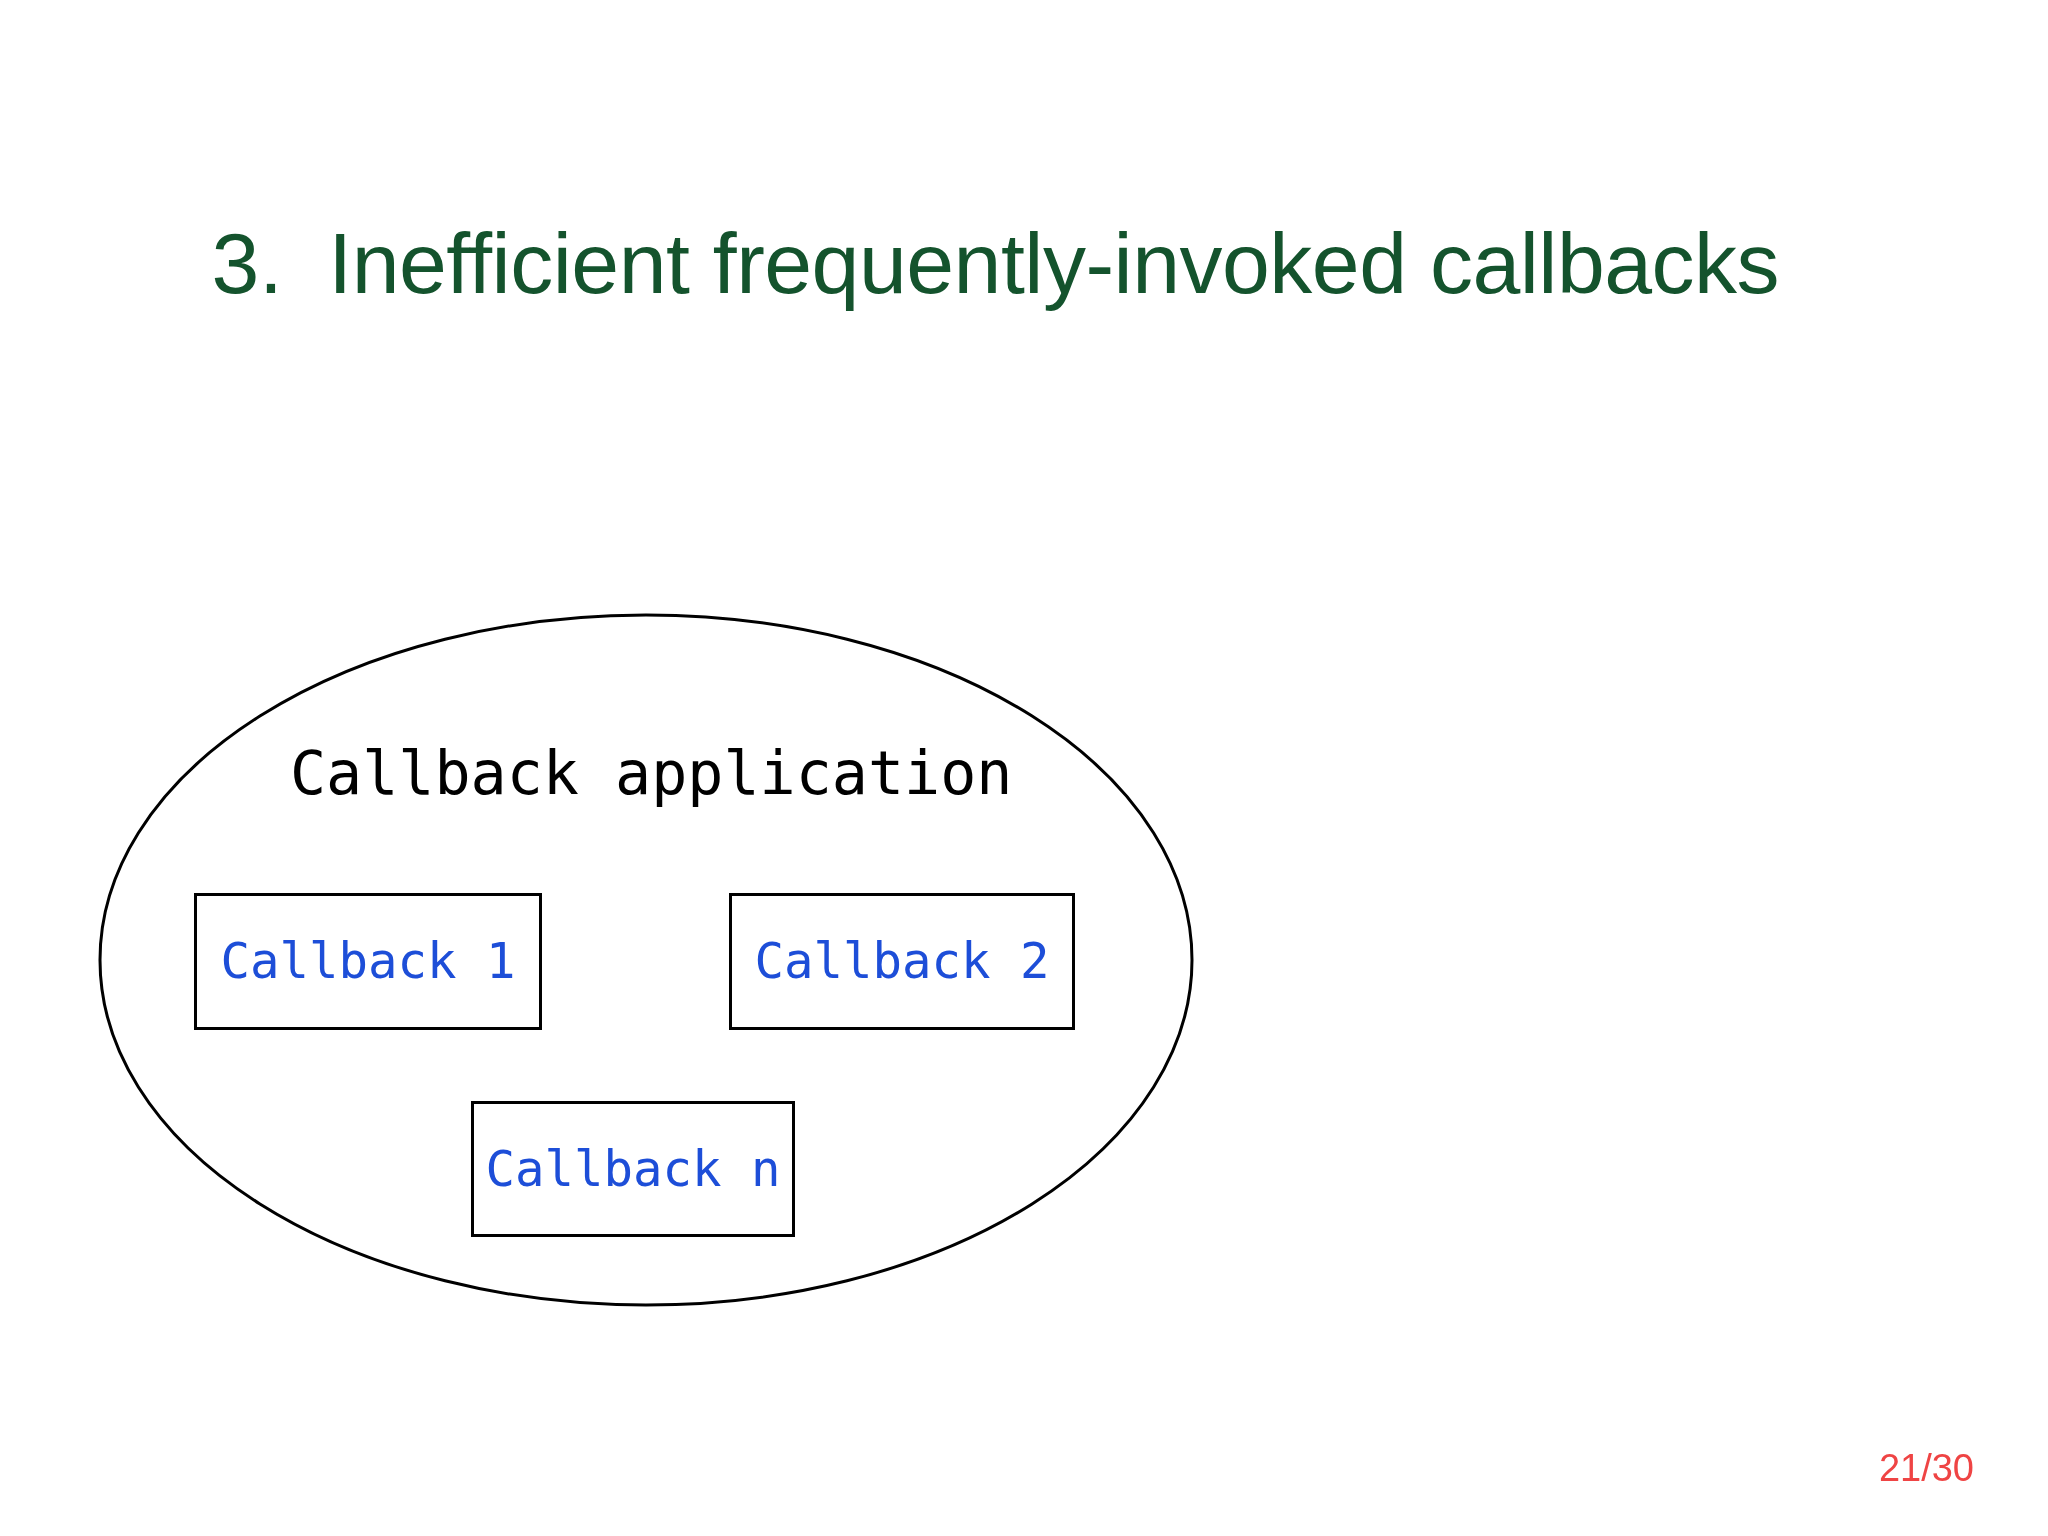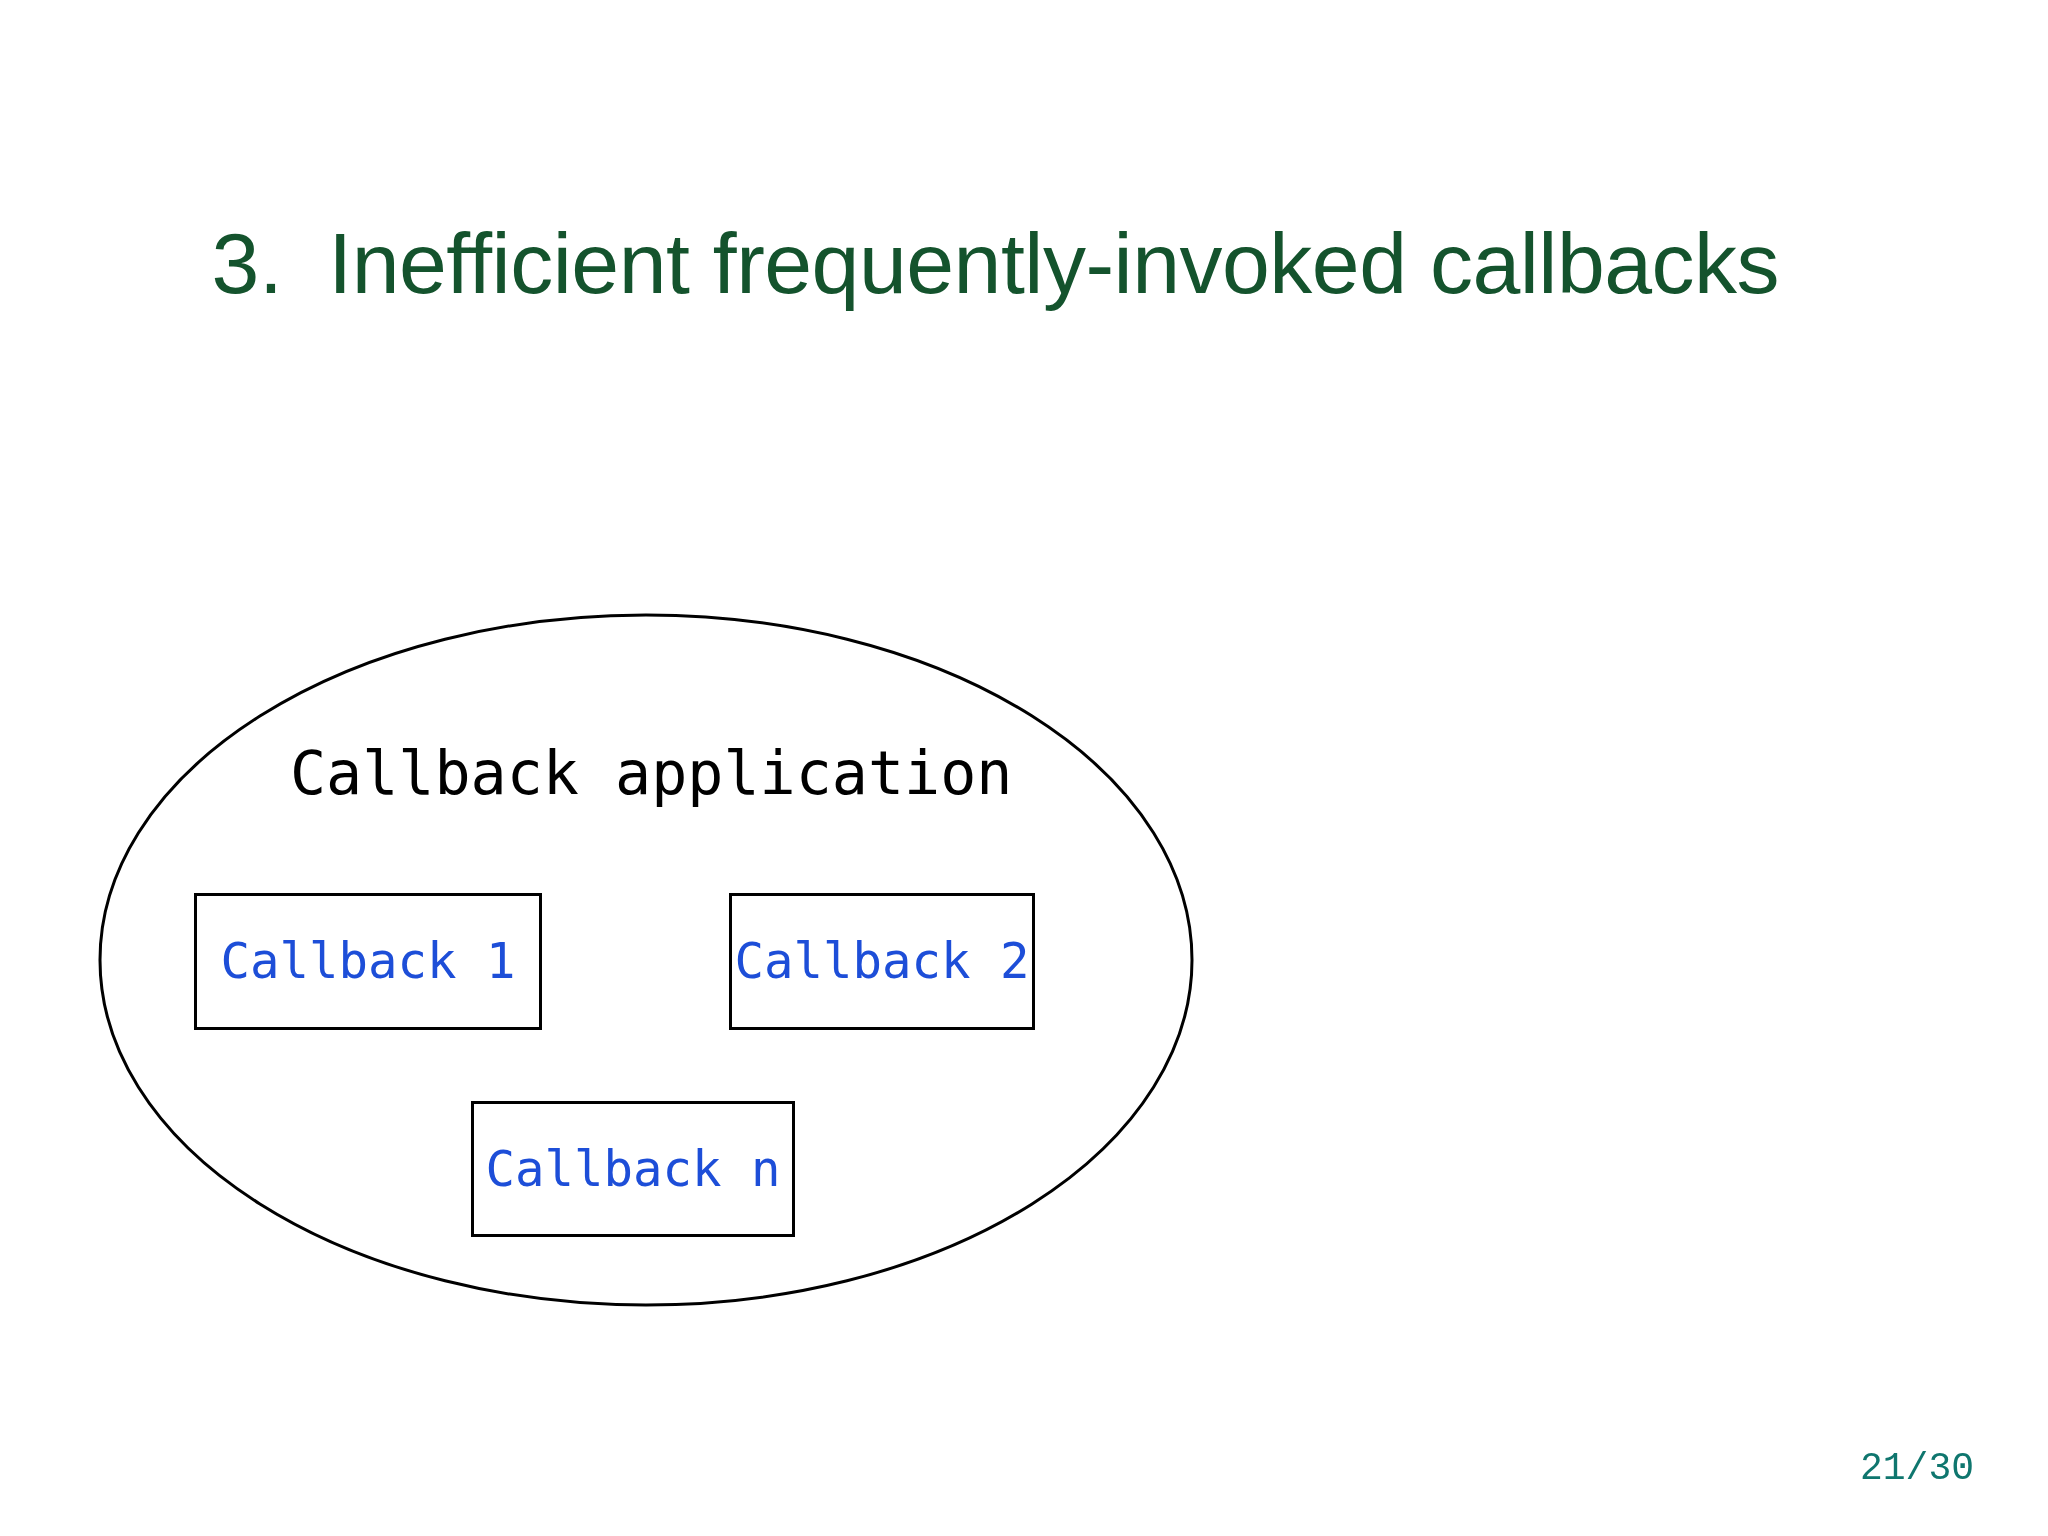--- a/index.html
+++ b/index.html
@@ -84,32 +84,32 @@
   .cb-label {
     font-family: "DejaVu Sans Mono", "Liberation Mono", monospace;
     font-size: 49px;
     font-weight: 400;
     color: #1d4ed8;
     white-space: pre;
     line-height: 1;
   }
 
   #cb-box-1 { left: 194px;  top: 893px;  width: 348px; height: 137px; }
-  #cb-box-2 { left: 729px;  top: 893px;  width: 306px; height: 137px; }
+  #cb-box-2 { left: 729px;  top: 893px;  width: 346px; height: 137px; }
   #cb-box-n { left: 471px;  top: 1101px; width: 324px; height: 136px; }
 
   
   .page-number {
     position: absolute;
     right: 74px;
     top: 1447px;
-    font-family: Liberation Mono, monospace;
+    font-family: Liberation Sans, sans-serif;
     font-size: 38px;
     font-weight: 400;
-    color: #0f766e;
+    color: #ef4444;
     white-space: pre;
   }
 </style>
 </head>
 <body>
 
 <div id="slide">
 
   <div class="slide-title">
     <span class="title-number">3.</span><span class="title-gap"></span><span class="title-text">Inefficient frequently-invoked callbacks</span>

